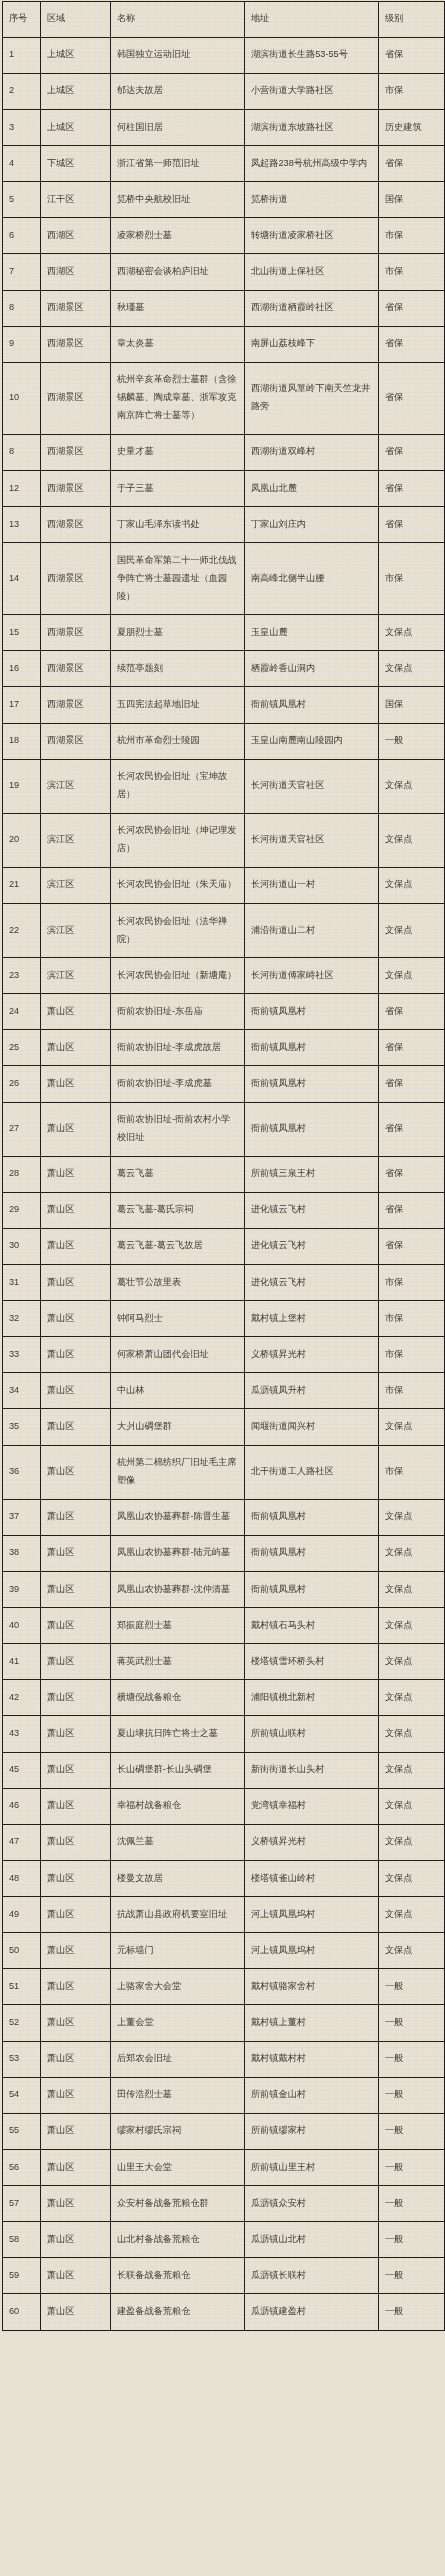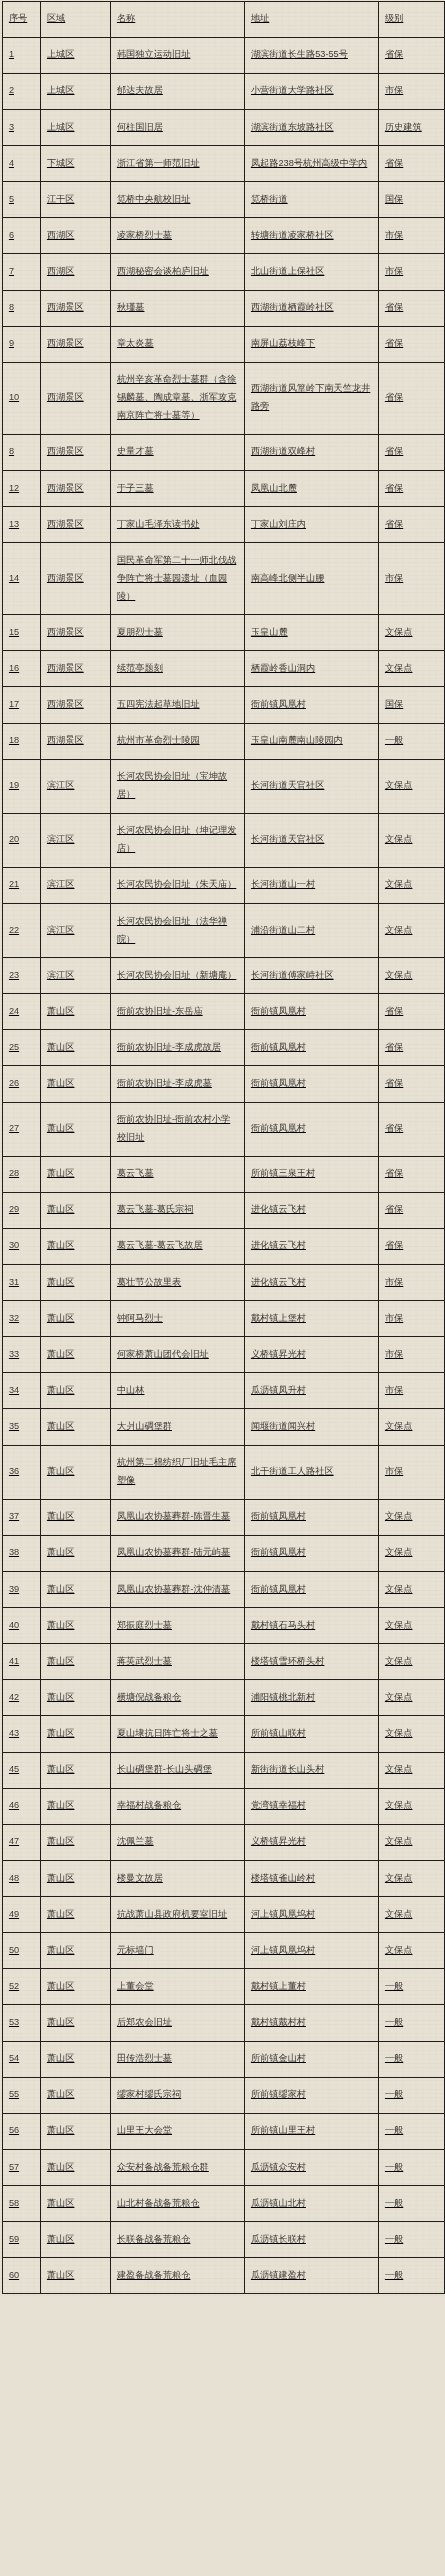--- a/index.html
+++ b/index.html
@@ -12,21 +12,20 @@
     width: 446px;
   }
   .page {
     width: 446px;
     box-sizing: border-box;
     padding: 0.6px 1.8px 1.2px 1.8px;
     background:
       repeating-linear-gradient(0deg, rgba(190,180,160,0.10) 0px, rgba(190,180,160,0.10) 0.6px, transparent 1.2px, transparent 4.3px),
       repeating-linear-gradient(90deg, rgba(210,200,180,0.08) 0px, rgba(210,200,180,0.08) 1.2px, transparent 1.8px, transparent 6.7px),
       #e7e1d4;
-    text-decoration: underline;
   }
   table.heritage {
     border-collapse: collapse;
     table-layout: fixed;
     width: 442px;
   }
   table.heritage th,
   table.heritage td {
     border: 1.2px solid #201e1b;
     padding: 8.6px 6.1px;
@@ -404,20 +403,27 @@
           <td>文保点</td>
         </tr>
         <tr>
           <td>50</td>
           <td>萧山区</td>
           <td>元标墙门</td>
           <td>河上镇凤凰坞村</td>
           <td>文保点</td>
         </tr>
         <tr>
+          <td>51</td>
+          <td>萧山区</td>
+          <td>上骆家舍大会堂</td>
+          <td>戴村镇骆家舍村</td>
+          <td>一般</td>
+        </tr>
+        <tr>
           <td>52</td>
           <td>萧山区</td>
           <td>上董会堂</td>
           <td>戴村镇上董村</td>
           <td>一般</td>
         </tr>
         <tr>
           <td>53</td>
           <td>萧山区</td>
           <td>后郑农会旧址</td>

